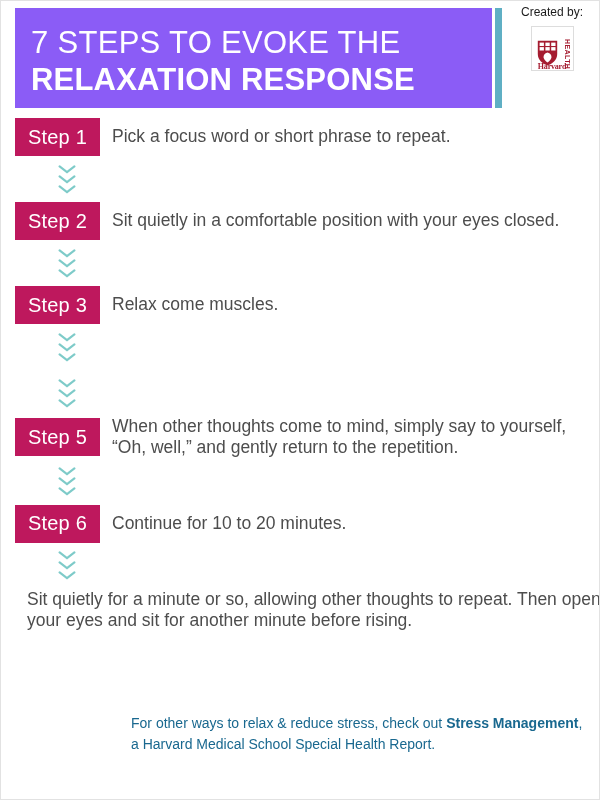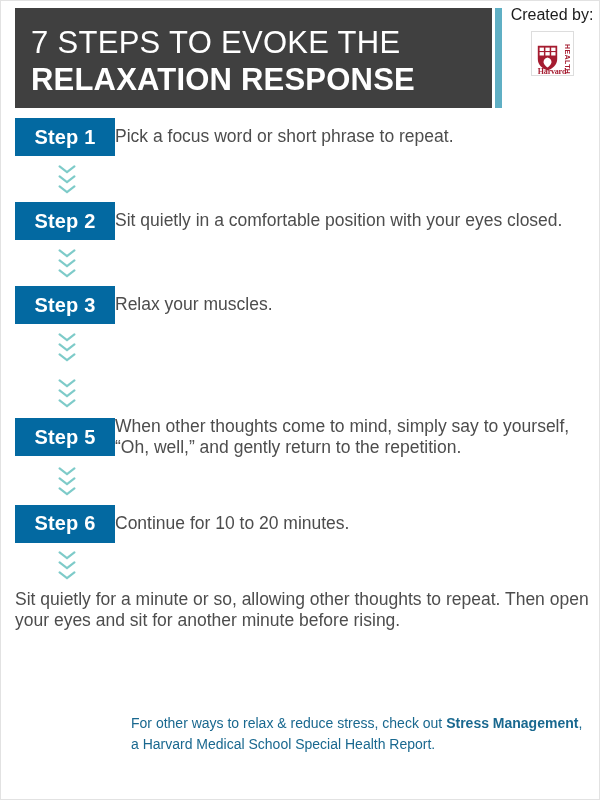--- a/index.html
+++ b/index.html
@@ -22,21 +22,21 @@
 
   
   .header {
     position:absolute;
     left:14px; top:7px;
     width:487px; height:100px;
     display:flex;
   }
   .header-box {
     flex:1 1 auto;
-    background:#404040;
+    background:#8b5cf6;
     padding:7px 0 0 16px;
     display:flex;
     flex-direction:column;
     justify-content:center;
   }
   .header-accent {
     width:7px;
     background:#5FAFC4;
     margin-left:3px;
   }
@@ -58,21 +58,21 @@
   }
 
   
   .created-by {
     position:absolute;
     left:505px; top:4px;
     width:92px;
     text-align:center;
   }
   .created-by-label {
-    font-size:16px;
+    font-size:12px;
     color:#1b1b1b;
     line-height:1.2;
     margin-bottom:7px;
   }
   .logo {
     width:43px; height:45px;
     margin:0 auto;
     background:#ffffff;
     border:1px solid #dddddd;
     position:relative;
@@ -112,32 +112,33 @@
     width:600px;
   }
   .step-row {
     position:relative;
     display:flex;
     align-items:center;
     padding-left:14px;
   }
   .badge {
     flex:0 0 auto;
-    width:100px; height:38px;
-    background:#0369a1;
+    width:85px; height:38px;
+    background:#be185d;
     color:#ffffff;
     font-size:20px;
-    font-weight:700;
+    font-weight:400;
     display:flex;
     align-items:center;
     justify-content:center;
     letter-spacing:0.2px;
   }
   .step-text {
     flex:1 1 auto;
+    margin-left:12px;
     color:#4D4D4D;
     font-size:17.5px;
     line-height:1.22;
     font-weight:400;
   }
 
   
   .connector {
     height:46px;
     padding-left:14px;
@@ -232,21 +233,21 @@
             <path d="M1.6 1.4 L9 7.2 L16.4 1.4" fill="none" stroke="#7ECBC9" stroke-width="2.1" stroke-linecap="round"></path>
           </svg>
         <svg class="chev" viewBox="0 0 18 9">
             <path d="M1.6 1.4 L9 7.2 L16.4 1.4" fill="none" stroke="#7ECBC9" stroke-width="2.1" stroke-linecap="round"></path>
           </svg>
       </div>
     </div>
 
     <div class="step-row">
       <div class="badge">Step 3</div>
-      <div class="step-text">Relax your muscles.</div>
+      <div class="step-text">Relax come muscles.</div>
     </div>
     <div class="connector">
       <div class="chev-stack">
         <svg class="chev" viewBox="0 0 18 9">
             <path d="M1.6 1.4 L9 7.2 L16.4 1.4" fill="none" stroke="#7ECBC9" stroke-width="2.1" stroke-linecap="round"></path>
           </svg>
         <svg class="chev" viewBox="0 0 18 9">
             <path d="M1.6 1.4 L9 7.2 L16.4 1.4" fill="none" stroke="#7ECBC9" stroke-width="2.1" stroke-linecap="round"></path>
           </svg>
         <svg class="chev" viewBox="0 0 18 9">

